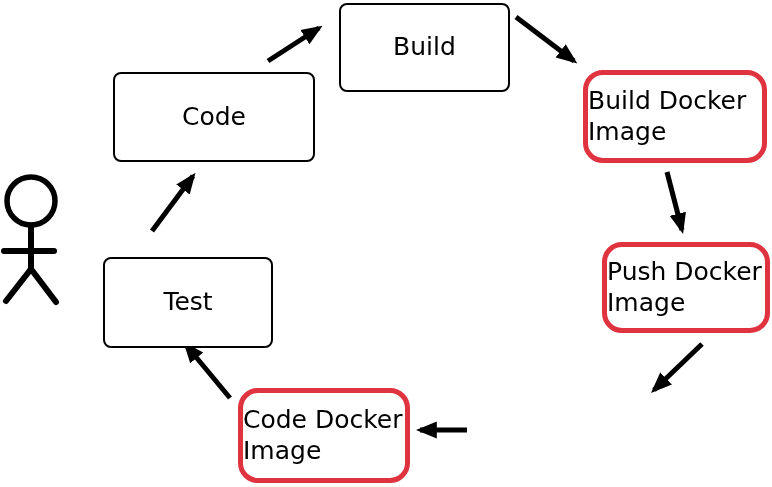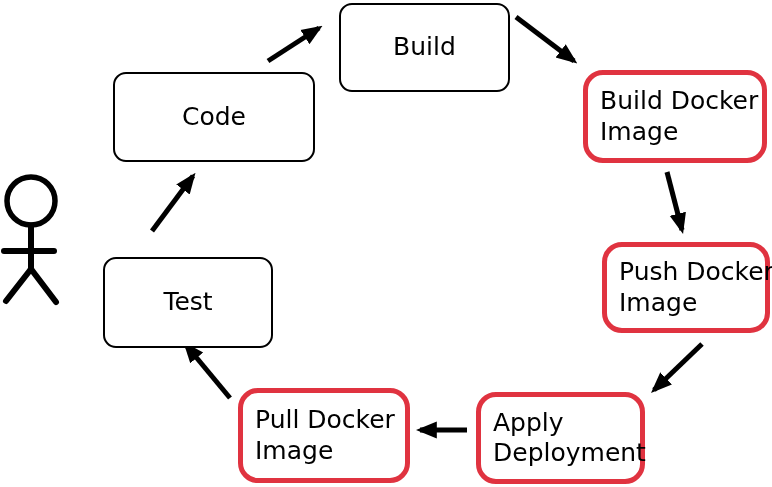--- a/index.html
+++ b/index.html
@@ -9,26 +9,26 @@
     font-family:"DejaVu Sans", sans-serif; color:var(--ink); overflow:hidden;
   }
   .arrows { position:absolute; left:0; top:0; width:772px; height:487px; }
   .node {
     position:absolute; box-sizing:border-box; background:var(--bg);
     display:flex; flex-direction:column; justify-content:center;
     font-size:25px; line-height:1.22; color:var(--ink);
   }
   .node span { display:block; white-space:nowrap; }
   .plain {
-    border:2.5px solid var(--ink); border-radius:13px;
+    border:2.5px solid var(--ink); border-radius:8px;
     align-items:center; text-align:center;
   }
   .docker {
     border:5px solid var(--docker-red); border-radius:20px;
-    align-items:flex-start; text-align:left; padding-left:12px;
+    align-items:flex-start; text-align:left; 
   }
   .actor-label {
     position:absolute; left:1px; top:303px; font-size:28px; line-height:1.15;
     color:var(--ink);
   }
   .arrow { stroke:var(--ink); stroke-width:5; }
   .figure { stroke:var(--ink); fill:none; }
 </style>
 </head>
 <body>
@@ -74,24 +74,20 @@
   <div class="node docker" style="left:583px; top:70px; width:184px; height:93px;">
     <span>Build Docker</span>
     <span>Image</span>
   </div>
 
   <div class="node docker" style="left:602px; top:242px; width:168px; height:91px;">
     <span>Push Docker</span>
     <span>Image</span>
   </div>
 
-  <div class="node docker" style="left:476px; top:392px; width:169px; height:92px;">
-    <span>Apply</span>
-    <span>Deployment</span>
-  </div>
 
   <div class="node docker" style="left:238px; top:388px; width:172px; height:95px;">
-    <span>Pull Docker</span>
+    <span>Code Docker</span>
     <span>Image</span>
   </div>
 
 
 </div>
 
 </body></html>

